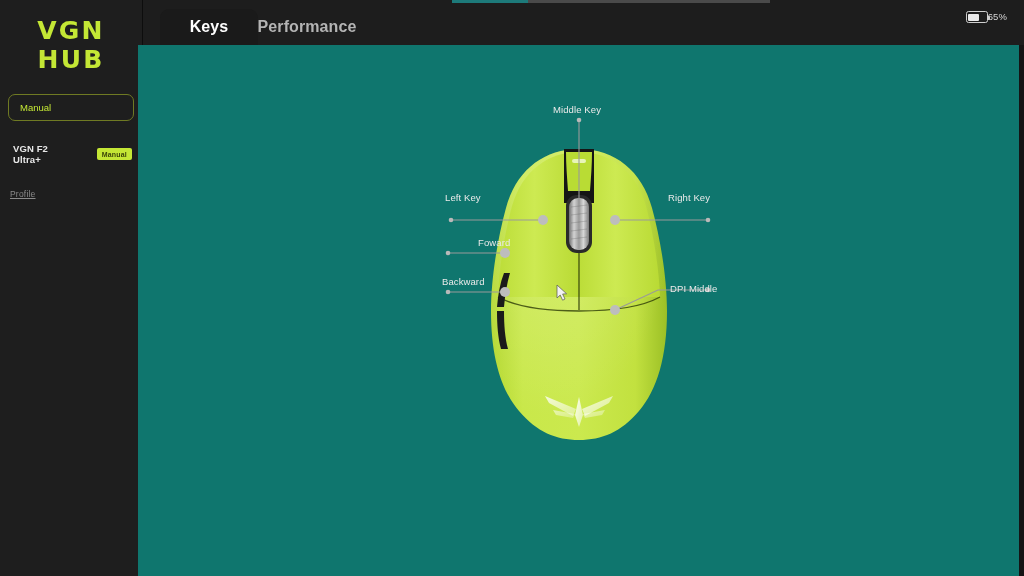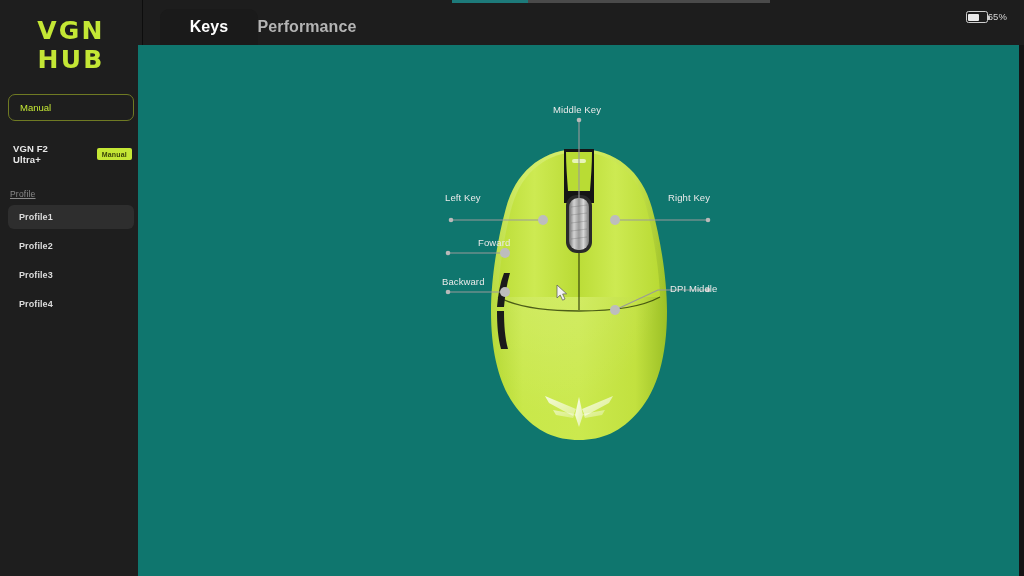--- a/index.html
+++ b/index.html
@@ -122,34 +122,20 @@
       <span>Manual</span>
     </div>
 
     <div id="device-row">
       <span id="device-name">VGN F2 Ultra+</span>
       <span id="device-badge">Manual</span>
     </div>
 
     <div id="profile-label">Profile</div>
 
-    <div class="profile-list">
-      <div class="profile-item active">
-        <span>Profile1</span>
-      </div>
-      <div class="profile-item">
-        <span>Profile2</span>
-      </div>
-      <div class="profile-item">
-        <span>Profile3</span>
-      </div>
-      <div class="profile-item">
-        <span>Profile4</span>
-      </div>
-    </div>
   </div>
 
   <div id="topbar">
 
     <div id="progress-track">
       <div id="progress-fill" style="width: 24%; background: rgb(29, 122, 122);"></div>
     </div>
 
     <div id="tabs">
       <div class="tab active">

